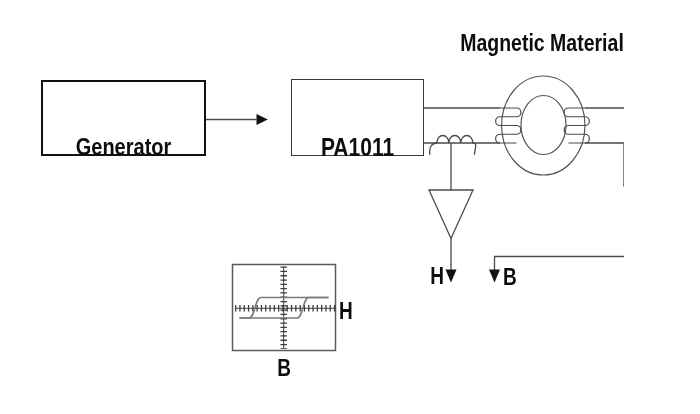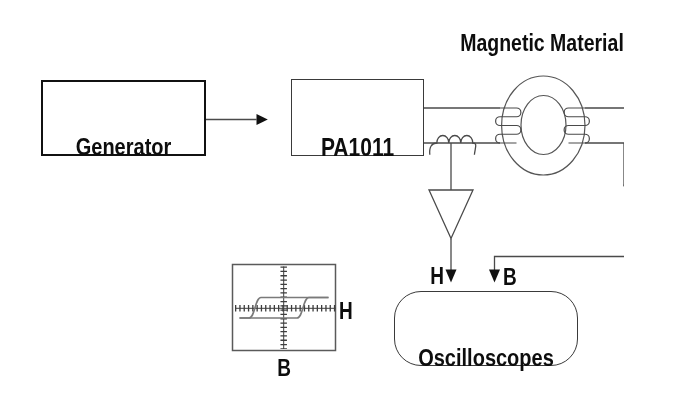--- a/index.html
+++ b/index.html
@@ -87,23 +87,20 @@
   </svg>
 
   <div class="title lbl">Magnetic Material</div>
 
   <div class="box box-generator">
     <span class="lbl fs20">Generator</span>
   </div>
   <div class="box box-pa">
     <span class="lbl fs21">PA1011</span>
   </div>
-  <div class="box box-osc">
-    <span class="lbl fs20">Oscilloscopes</span>
-  </div>
 
   <div class="sig sig-h lbl">H</div>
   <div class="sig sig-b lbl">B</div>
 
   <div class="sig scope-h lbl">H</div>
   <div class="sig scope-b lbl">B</div>
 
 </div>
 
 </body></html>

